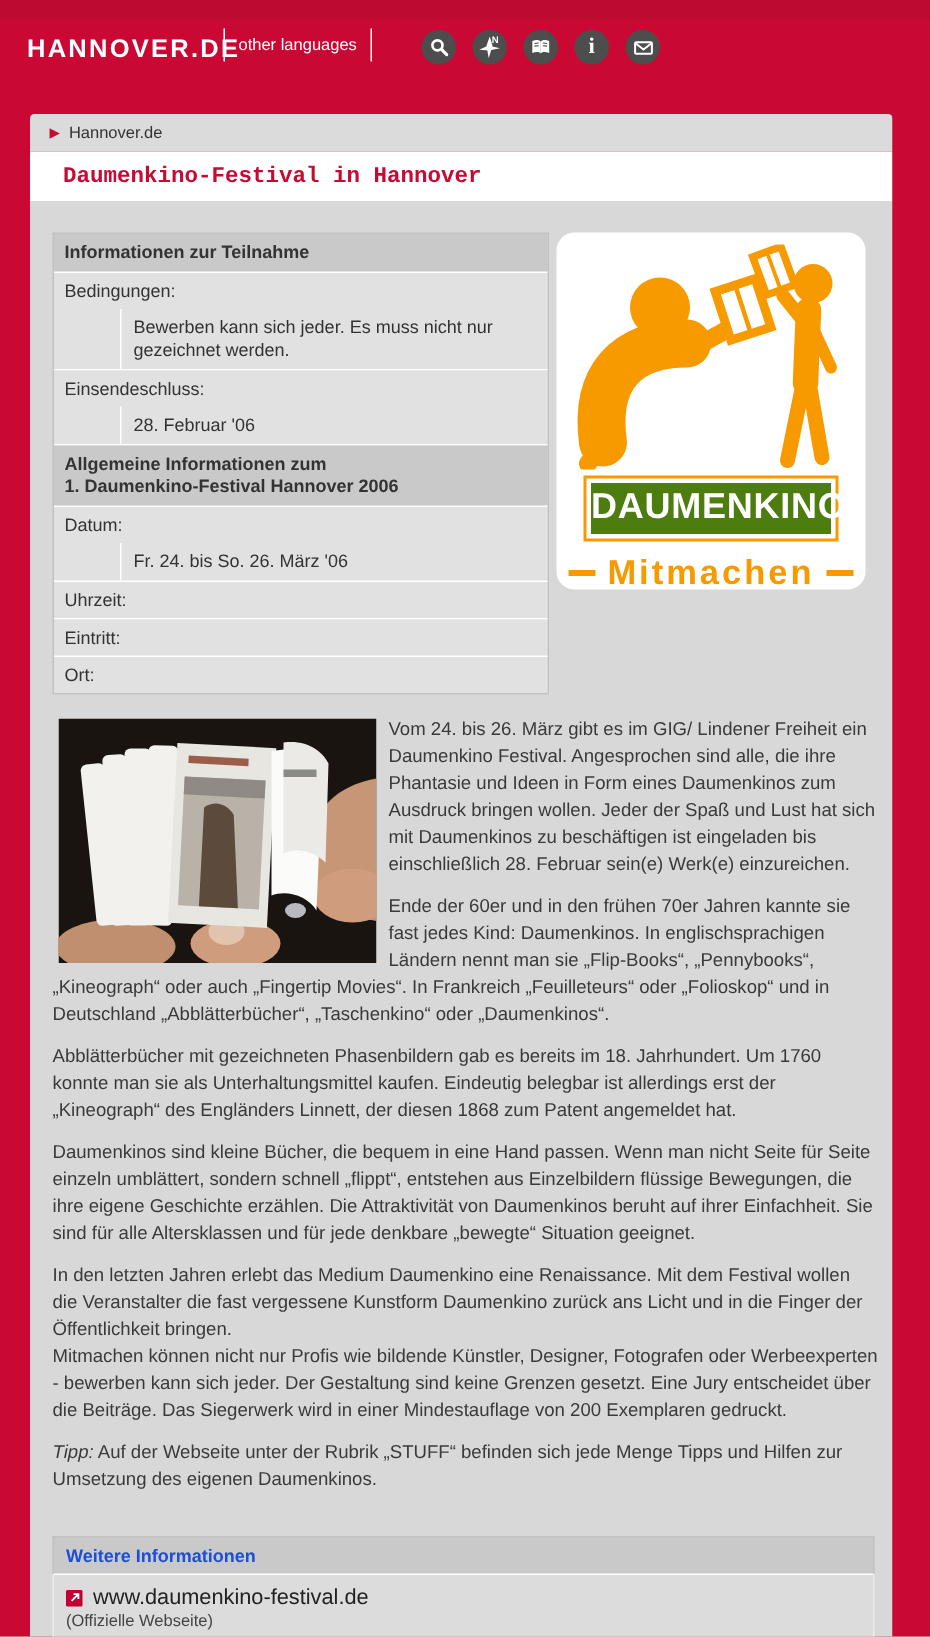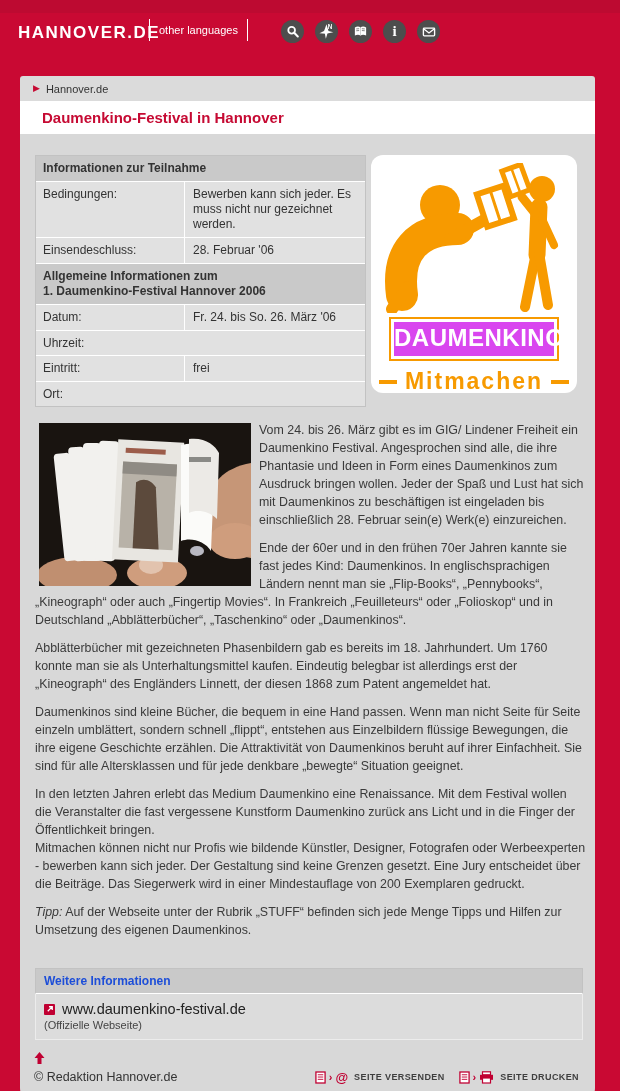--- a/index.html
+++ b/index.html
@@ -14,42 +14,42 @@
   .hicons { position:absolute; left:281px; top:20px; display:flex; gap:11px; }
   .hicon { width:23px; height:23px; border-radius:50%; background:#4d4d4d; display:flex; align-items:center; justify-content:center; cursor:pointer; }
   .hicon svg { display:block; }
   .hicon .itxt { color:#fff; font-family:"Liberation Serif", serif; font-weight:bold; font-size:15px; line-height:1; }
 
   
   .card { margin-left:20px; width:575px; border-radius:3px 3px 14px 14px; overflow:hidden; }
   .breadcrumb { background:#dbdbdb; height:25px; display:flex; align-items:center; padding-left:13px; font-size:11px; color:#333; }
   .crumb-arrow { color:#c60a33; font-size:9px; margin-right:6px; line-height:1; }
   .crumb-link { cursor:pointer; }
-  .titleband { background:#fff; padding:8px 4px 8px 22px; }
+  .titleband { background:#fff; padding:8px 4px 8px 22px;font-family:Liberation Mono, monospace; }
   .page-title { color:#c60a33; font-size:15px; font-weight:bold; }
   .content { background:#d8d8d8; padding:21px 9px 0 15px; }
 
   
   .toprow { display:flex; gap:5px; margin-bottom:14px; align-items:flex-start; }
   .itable { width:331px; font-size:12px; color:#333; border:1px solid #c2c2c2; }
   .thead { background:#c9c9c9; font-weight:bold; padding:5px 7px; border-bottom:1px solid #fff; line-height:15px; }
-  .trow { display:flex; background:#e1e1e1; border-bottom:1px solid #fff; }
+  .trow { display:flex; background:#e1e1e1; border-bottom:1px solid #fff;flex-direction:column; }
   .trow:last-child { border-bottom:none; }
   .tlabel { width:104px; padding:5px 4px 5px 7px; flex-shrink:0; }
   .tval { flex:1; padding:5px 8px; border-left:1px solid #fff; line-height:15px;margin-left:44px; }
   .ort-link { color:#b50a30; cursor:pointer; display:flex; align-items:center; gap:5px; }
   .ort-addr { color:#555; font-size:11px; margin-top:2px; }
   .sqarrow { width:11px; height:11px; background:#c00032; border-radius:1px; display:inline-flex; align-items:center; justify-content:center; flex-shrink:0; }
   .sqarrow svg { display:block; }
 
   
   .logo-box { width:206px; height:238px; background:#fff; border-radius:12px; flex-shrink:0; padding-top:8px; }
   .logo-box svg { display:block; margin:0 auto; }
   .wordmark { width:170px; margin:4px auto 0; border:2px solid #f79a00; padding:3px; }
-  .wordmark-inner { background:#d946ef; color:#fff; text-align:center; font-weight:bold; font-size:24px; letter-spacing:0.5px; padding:2px 0 4px; }
+  .wordmark-inner { background:#4d7c0f; color:#fff; text-align:center; font-weight:bold; font-size:24px; letter-spacing:0.5px; padding:2px 0 4px; }
   .festival-row { display:flex; align-items:center; justify-content:center; gap:8px; margin-top:7px; }
   .festival-dash { width:18px; height:4px; background:#f79a00; }
   .festival-text { color:#f79a00; font-weight:bold; font-size:23px; letter-spacing:2px; }
 
   
   .article { font-size:12.4px; color:#3a3a3a; line-height:18px; }
   .article::after { content:""; display:block; clear:both; }
   .photo { float:left; width:212px; height:163px; margin:2px 8px 6px 4px; }
   .photo svg { display:block; }
   .article p { margin-bottom:10px; white-space:pre-line; }
@@ -147,21 +147,20 @@
         </div>
         <div class="trow">
           <div class="tlabel">Datum:</div>
           <div class="tval">Fr. 24. bis So. 26. März '06</div>
         </div>
         <div class="trow">
           <div class="tlabel">Uhrzeit:</div>
         </div>
         <div class="trow">
           <div class="tlabel">Eintritt:</div>
-          <div class="tval">frei</div>
         </div>
         <div class="trow">
           <div class="tlabel">Ort:</div>
         </div>
       </div>
 
       <div class="logo-box">
         <svg width="196" height="150" viewBox="0 0 196 150">
           <g fill="none" stroke="#f79a00" stroke-linecap="round">
 

